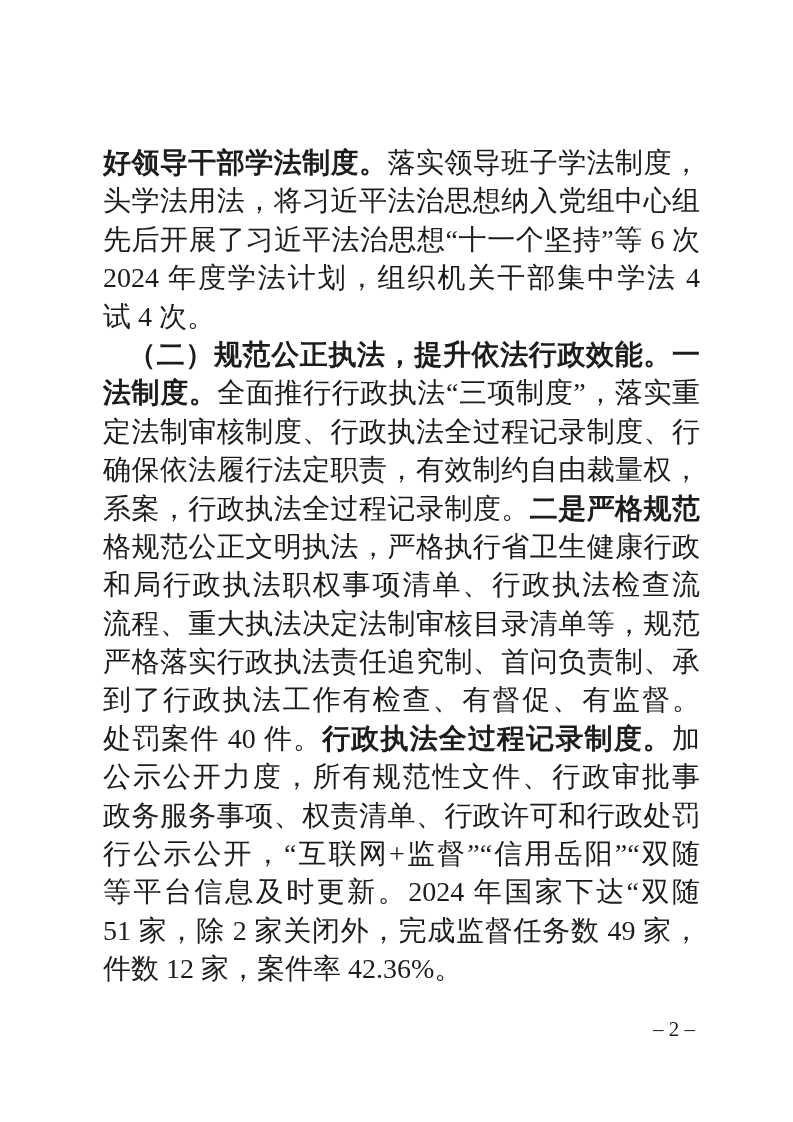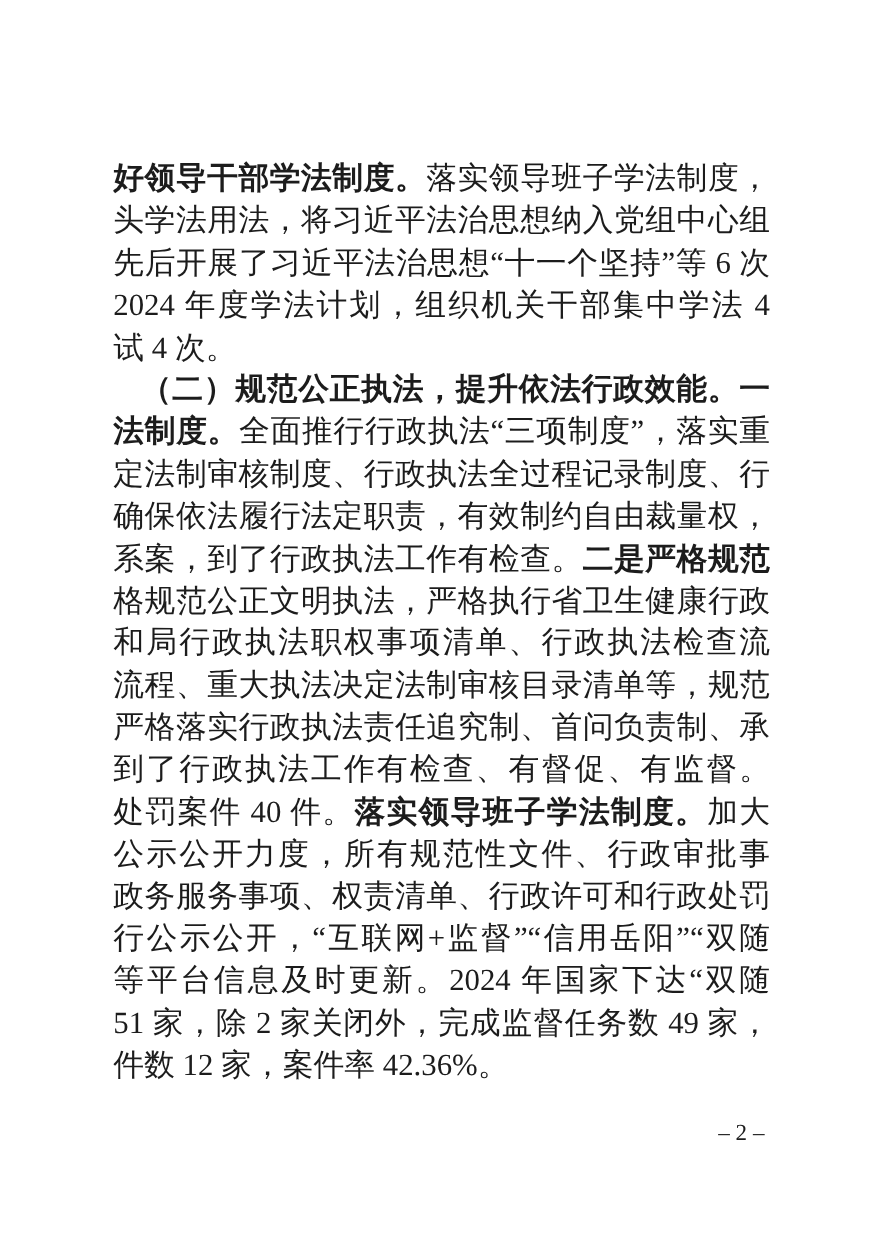--- a/index.html
+++ b/index.html
@@ -58,27 +58,27 @@
   <div class="content">
       <div class="line"><span class="seg bold">好领导干部学法制度。</span><span class="seg">落实领导班子学法制度，坚持领导干部带</span></div>
       <div class="line"><span class="seg">头学法用法，将习近平法治思想纳入党组中心组集中学法内容，</span></div>
       <div class="line"><span class="seg">先后开展了习近平法治思想“十一个坚持”等 6 次学习，制定</span></div>
       <div class="line"><span class="seg">2024 年度学法计划，组织机关干部集中学法 4 次，进行法治考</span></div>
       <div class="line para-end"><span class="seg">试 4 次。</span></div>
       <div class="line" style="padding-left: 25px;"><span class="seg bold">（二）规范公正执法，提升依法行政效能。一是制定完善执</span></div>
       <div class="line"><span class="seg bold">法制度。</span><span class="seg">全面推行行政执法“三项制度”，落实重大行政执法决</span></div>
       <div class="line"><span class="seg">定法制审核制度、行政执法全过程记录制度、行政执法公示制度，</span></div>
       <div class="line"><span class="seg">确保依法履行法定职责，有效制约自由裁量权，杜绝人情案和关</span></div>
-      <div class="line"><span class="seg">系案，到了行政执法工作有检查。</span><span class="seg bold">二是严格规范执法程序。</span></div>
+      <div class="line"><span class="seg">系案，行政执法全过程记录制度。</span><span class="seg bold">二是严格规范执法程序。</span></div>
       <div class="line"><span class="seg">格规范公正文明执法，严格执行省卫生健康行政处罚裁量权基准</span></div>
       <div class="line"><span class="seg">和局行政执法职权事项清单、行政执法检查流程、行政处罚程序</span></div>
       <div class="line"><span class="seg">流程、重大执法决定法制审核目录清单等，规范行政执法行为。</span></div>
       <div class="line"><span class="seg">严格落实行政执法责任追究制、首问负责制、承办人负责制，做</span></div>
       <div class="line"><span class="seg">到了行政执法工作有检查、有督促、有监督。2024 共办理行政</span></div>
-      <div class="line"><span class="seg">处罚案件 40 件。</span><span class="seg bold">落实领导班子学法制度。</span><span class="seg">加大信用信息推送和</span></div>
+      <div class="line"><span class="seg">处罚案件 40 件。</span><span class="seg bold">行政执法全过程记录制度。</span><span class="seg">加大信用信息推送和</span></div>
       <div class="line"><span class="seg">公示公开力度，所有规范性文件、行政审批事项、行政执法信息、</span></div>
       <div class="line"><span class="seg">政务服务事项、权责清单、行政许可和行政处罚均按要求及时进</span></div>
       <div class="line"><span class="seg">行公示公开，“互联网+监督”“信用岳阳”“双随机、一公开”</span></div>
       <div class="line"><span class="seg">等平台信息及时更新。2024 年国家下达“双随机”监督任务数</span></div>
       <div class="line"><span class="seg">51 家，除 2 家关闭外，完成监督任务数 49 家，完成率 100%，案</span></div>
       <div class="line para-end"><span class="seg">件数 12 家，案件率 42.36%。</span></div>
     </div>
   <div class="footer">– 2 –</div>
 </div>
 

